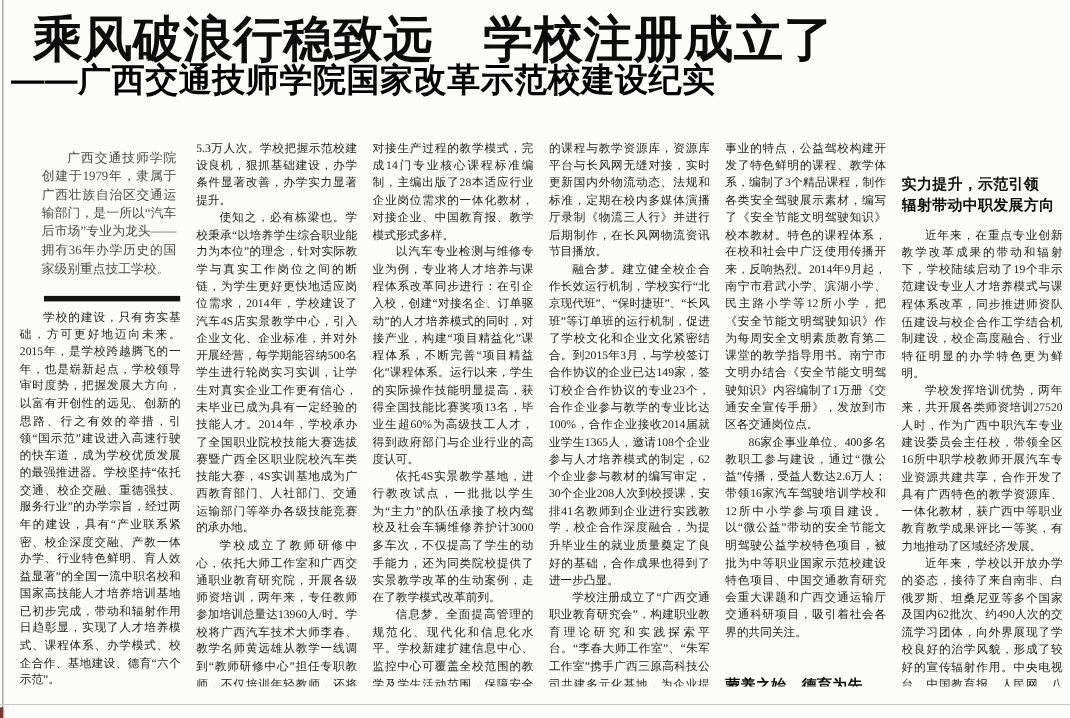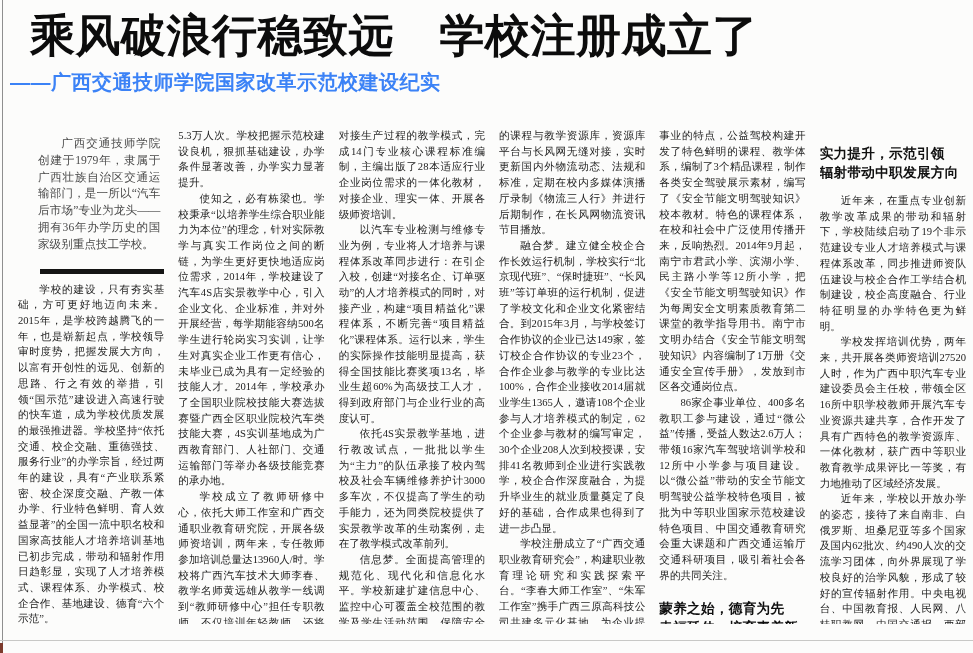--- a/index.html
+++ b/index.html
@@ -8,44 +8,44 @@
     background:#fcfcfb;color:#1a1a1a;
     font-family:"Liberation Serif","DejaVu Serif",serif;
   }
   .edge-left{position:absolute;left:2px;top:0;width:1px;height:653px;background:#8f8f8f;}
   .headline{
     position:absolute;top:6px;left:30px;margin:0;white-space:nowrap;
     font-family:"Liberation Serif","DejaVu Serif",serif;
     font-size:45px;font-weight:900;letter-spacing:0.5px;color:#0c0c0c;
   }
   .subheadline{
-    position:absolute;top:69px;left:10px;margin:0;white-space:nowrap;
+    position:absolute;top:53px;left:10px;margin:0;white-space:nowrap;
     font-family:"Liberation Sans","DejaVu Sans",sans-serif;
-    font-size:20px;font-weight:700;color:#3b82f6;letter-spacing:0.5px;
+    font-size:30px;font-weight:700;color:#000000;letter-spacing:0.5px;
   }
   .columns{
     position:absolute;top:128px;left:18px;width:948px;height:496px;
     display:flex;gap:14px;
   }
   .col{flex:1 1 0;min-width:0;overflow:hidden;}
   .para{
     margin:0;font-size:10.6px;line-height:15.7px;text-align:justify;
     text-indent:2em;color:#222;
     text-justify:inter-character;
   }
   .para.cont{text-indent:0;}
   .lead{
     margin:8px 4px 0 20px;font-size:11.6px;line-height:16.8px;
     color:#4a4a4a;text-indent:2em;text-align:justify;
   }
   .lead-rule{height:5px;background:#141414;margin:15px 0 8px 22px;}
   .sec{
     font-family:"Liberation Sans","DejaVu Sans",sans-serif;
     font-size:13.6px;line-height:18.5px;font-weight:700;color:#101010;
-    margin:17px 0 11px 0;letter-spacing:0.3px;
+    margin:31px 0 11px 0;letter-spacing:0.3px;
   }
   .bottom-rule{position:absolute;left:0;top:640px;width:973px;height:1px;background:#c8c8c6;}
   .corner-mark{position:absolute;left:0;top:643px;width:3px;height:10px;background:#7c3a2c;}
 </style>
 </head>
 <body>
 
 <div class="edge-left"></div>
 
 <h1 class="headline">乘风破浪行稳致远　学校注册成立了</h1>
@@ -56,21 +56,21 @@
       <p class="lead">广西交通技师学院创建于1979年，隶属于广西壮族自治区交通运输部门，是一所以“汽车后市场”专业为龙头——拥有36年办学历史的国家级别重点技工学校。</p>
       <div class="lead-rule"></div>
       <p class="para">学校的建设，只有夯实基础，方可更好地迈向未来。2015年，是学校跨越腾飞的一年，也是崭新起点，学校领导审时度势，把握发展大方向，以富有开创性的远见、创新的思路、行之有效的举措，引领“国示范”建设进入高速行驶的快车道，成为学校优质发展的最强推进器。学校坚持“依托交通、校企交融、重德强技、服务行业”的办学宗旨，经过两年的建设，具有“产业联系紧密、校企深度交融、产教一体办学、行业特色鲜明、育人效益显著”的全国一流中职名校和国家高技能人才培养培训基地已初步完成，带动和辐射作用日趋彰显，实现了人才培养模式、课程体系、办学模式、校企合作、基地建设、德育“六个示范”。</p>
     </div>
     <div class="col">
       <p class="para cont">5.3万人次。学校把握示范校建设良机，狠抓基础建设，办学条件显著改善，办学实力显著提升。</p>
       <p class="para">使知之，必有栋梁也。学校秉承“以培养学生综合职业能力为本位”的理念，针对实际教学与真实工作岗位之间的断链，为学生更好更快地适应岗位需求，2014年，学校建设了汽车4S店实景教学中心，引入企业文化、企业标准，并对外开展经营，每学期能容纳500名学生进行轮岗实习实训，让学生对真实企业工作更有信心，未毕业已成为具有一定经验的技能人才。2014年，学校承办了全国职业院校技能大赛选拔赛暨广西全区职业院校汽车类技能大赛，4S实训基地成为广西教育部门、人社部门、交通运输部门等举办各级技能竞赛的承办地。</p>
       <p class="para">学校成立了教师研修中心，依托大师工作室和广西交通职业教育研究院，开展各级师资培训，两年来，专任教师参加培训总量达13960人/时。学校将广西汽车技术大师李春、教学名师黄远雄从教学一线调到“教师研修中心”担任专职教师，不仅培训年轻教师，还将汽修新技术、新工艺转化为教学项目。年轻教师们迅速成长起来，近2年来教师获省部级竞赛奖项25项，涌现出荣获“中华技能大奖”的全国技术能手李嵩，全国交通系统技术能手梁海明，教学名师冯培林、韦欣姐等多位名师。教师指导学生参赛硕果累累，共获省级技能大赛获奖45项。</p>
     </div>
     <div class="col">
-      <p class="para cont">对接生产过程的教学模式，完成14门专业核心课程标准编制，主编出版了28本适应行业企业岗位需求的一体化教材，对接企业、理实一体、开展各级师资培训。</p>
+      <p class="para cont">对接生产过程的教学模式，完成14门专业核心课程标准编制，主编出版了28本适应行业企业岗位需求的一体化教材，对接企业、中国教育报、教学模式形式多样。</p>
       <p class="para">以汽车专业检测与维修专业为例，专业将人才培养与课程体系改革同步进行：在引企入校，创建“对接名企、订单驱动”的人才培养模式的同时，对接产业，构建“项目精益化”课程体系，不断完善“项目精益化”课程体系。运行以来，学生的实际操作技能明显提高，获得全国技能比赛奖项13名，毕业生超60%为高级技工人才，得到政府部门与企业行业的高度认可。</p>
       <p class="para">依托4S实景教学基地，进行教改试点，一批批以学生为“主力”的队伍承接了校内驾校及社会车辆维修养护计3000多车次，不仅提高了学生的动手能力，还为同类院校提供了实景教学改革的生动案例，走在了教学模式改革前列。</p>
       <p class="para">信息梦。全面提高管理的规范化、现代化和信息化水平。学校新建扩建信息中心、监控中心可覆盖全校范围的教学及学生活动范围，保障安全绿色校园。校园电视台在学生的学习生活方面起到了不可替代的作用。学校与行业共建OA管理系统，100%完成专业理论教学信息化，建立了功能较为完善的校园内外网站、内容覆盖全校学生、教学、管理各方面管理信息，大大提高教学管理效率。</p>
     </div>
     <div class="col">
       <p class="para cont">的课程与教学资源库，资源库平台与长风网无缝对接，实时更新国内外物流动态、法规和标准，定期在校内多媒体演播厅录制《物流三人行》并进行后期制作，在长风网物流资讯节目播放。</p>
       <p class="para">融合梦。建立健全校企合作长效运行机制，学校实行“北京现代班”、“保时捷班”、“长风班”等订单班的运行机制，促进了学校文化和企业文化紧密结合。到2015年3月，与学校签订合作协议的企业已达149家，签订校企合作协议的专业23个，合作企业参与教学的专业比达100%，合作企业接收2014届就业学生1365人，邀请108个企业参与人才培养模式的制定，62个企业参与教材的编写审定，30个企业208人次到校授课，安排41名教师到企业进行实践教学，校企合作深度融合，为提升毕业生的就业质量奠定了良好的基础，合作成果也得到了进一步凸显。</p>
       <p class="para">学校注册成立了“广西交通职业教育研究会”，构建职业教育理论研究和实践探索平台。“李春大师工作室”、“朱军工作室”携手广西三原高科技公司共建多元化基地，为企业提供技术服务项目数97个。在2013年东盟职业教育联展会上，学校与三原公司的合作项目得到了教育部门、中国—东盟职业教育联展暨论坛组委会的高度评价。</p>
     </div>
     <div class="col">

